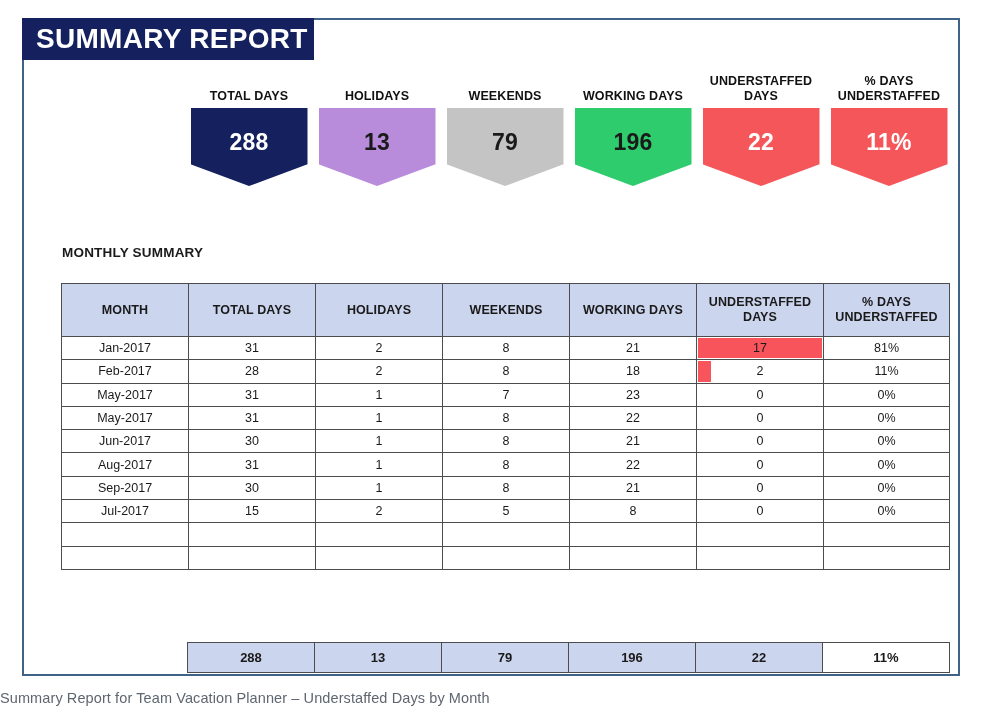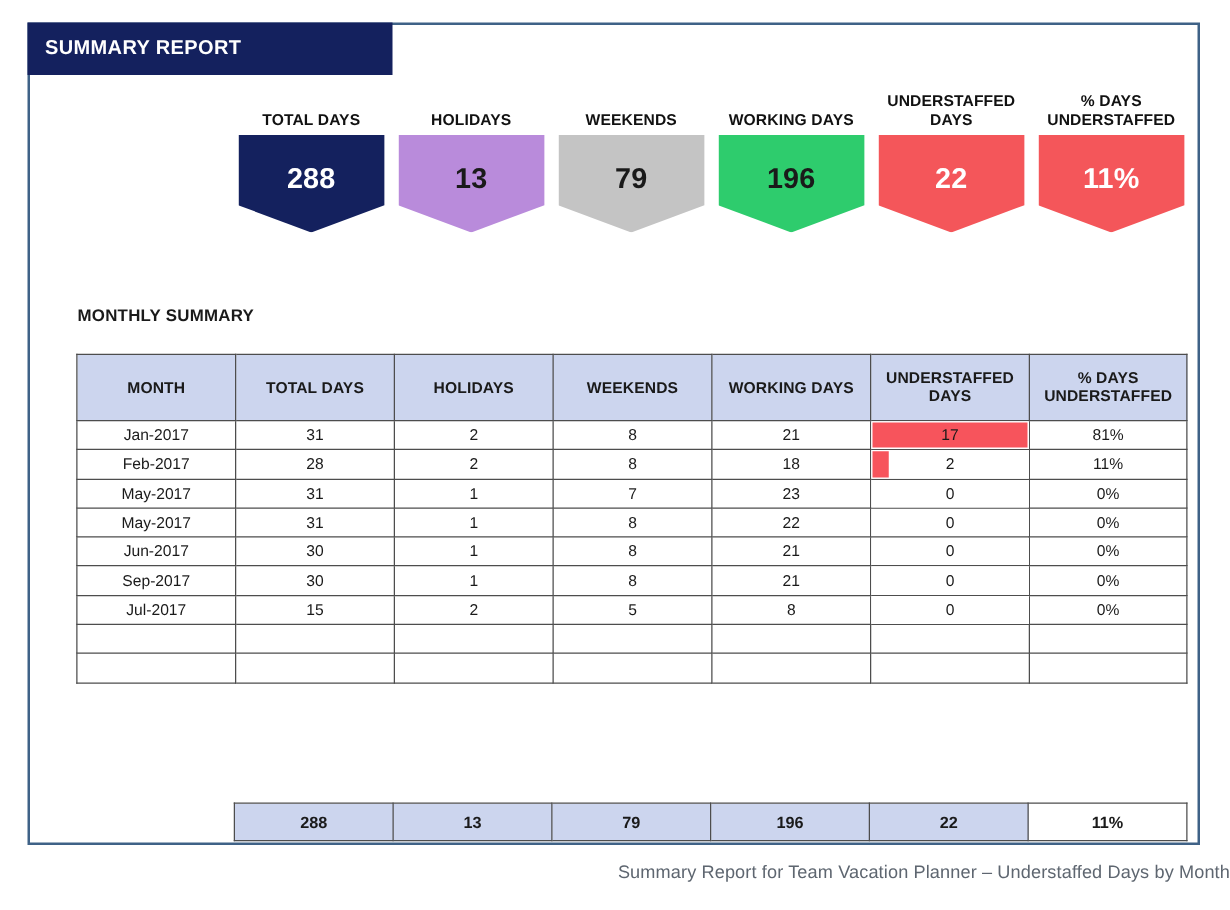--- a/index.html
+++ b/index.html
@@ -33,21 +33,21 @@
     top: -2px;
     width: 292px;
     height: 42px;
     background: #14215e;
     display: flex;
     align-items: center;
     box-sizing: border-box;
   }
   #title-bar .title-text {
     color: #ffffff;
-    font-size: 16px;
+    font-size: 28px;
     font-weight: bold;
     letter-spacing: 0.3px;
     padding-left: 14px;
   }
 
   
   #kpi-strip {
     position: absolute;
     left: 163px;
     top: 42px;
@@ -177,21 +177,21 @@
   #totals-table td.totals-pct {
     background: #ffffff;
   }
 
   
   #report-caption {
     position: absolute;
     left: 0;
     top: 690px;
     width: 984px;
-    text-align: right;
+    text-align: left;
     font-size: 14.5px;
     color: #5e6670;
     letter-spacing: 0.1px;
   }
 </style>
 </head>
 <body>
 
 <div id="report-frame">
 
@@ -327,20 +327,29 @@
           <td>22</td>
           <td class="databar-cell"><span class="databar-value">0</span></td>
           <td>0%</td>
         </tr>
         <tr>
           <td class="month-cell">Jun-2017</td>
           <td>30</td>
           <td>1</td>
           <td>8</td>
           <td>21</td>
+          <td class="databar-cell"><span class="databar-value">0</span></td>
+          <td>0%</td>
+        </tr>
+        <tr>
+          <td class="month-cell">Aug-2017</td>
+          <td>31</td>
+          <td>1</td>
+          <td>8</td>
+          <td>22</td>
           <td class="databar-cell"><span class="databar-value">0</span></td>
           <td>0%</td>
         </tr>
         <tr>
           <td class="month-cell">Sep-2017</td>
           <td>30</td>
           <td>1</td>
           <td>8</td>
           <td>21</td>
           <td class="databar-cell"><span class="databar-value">0</span></td>

